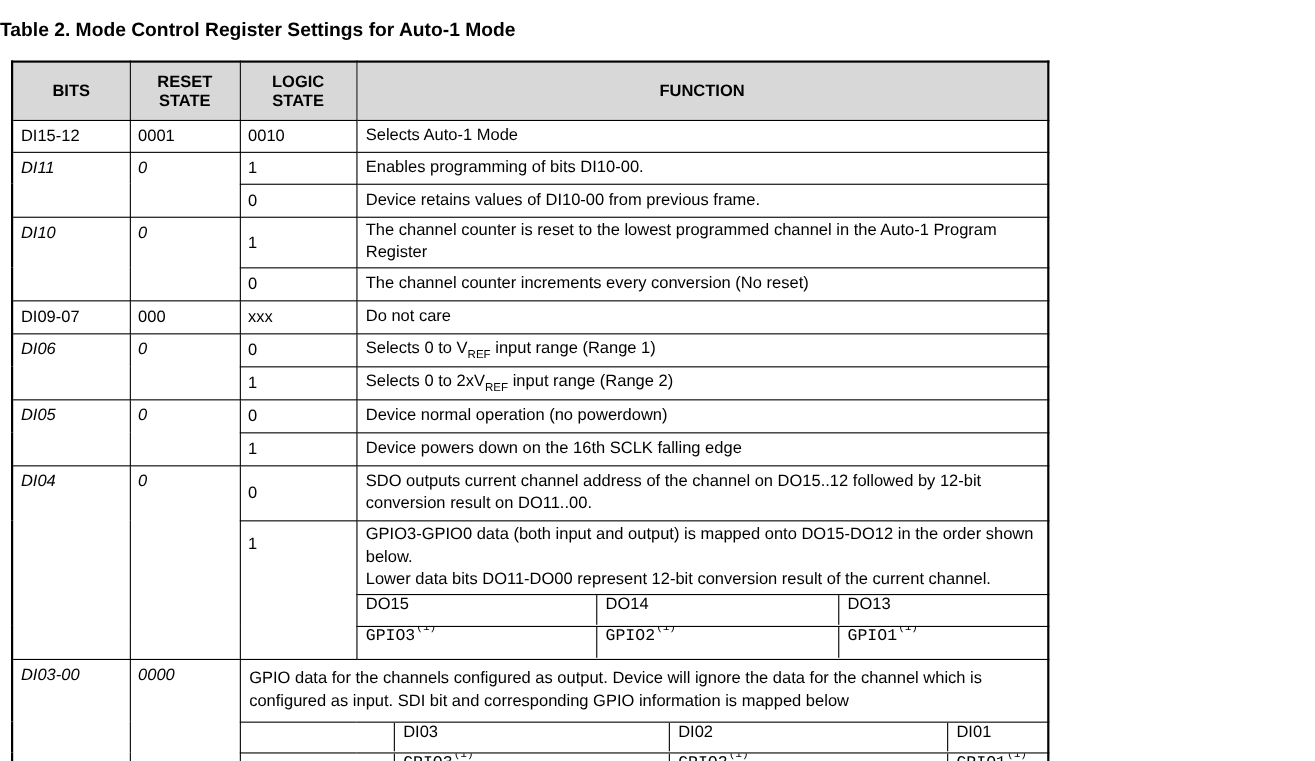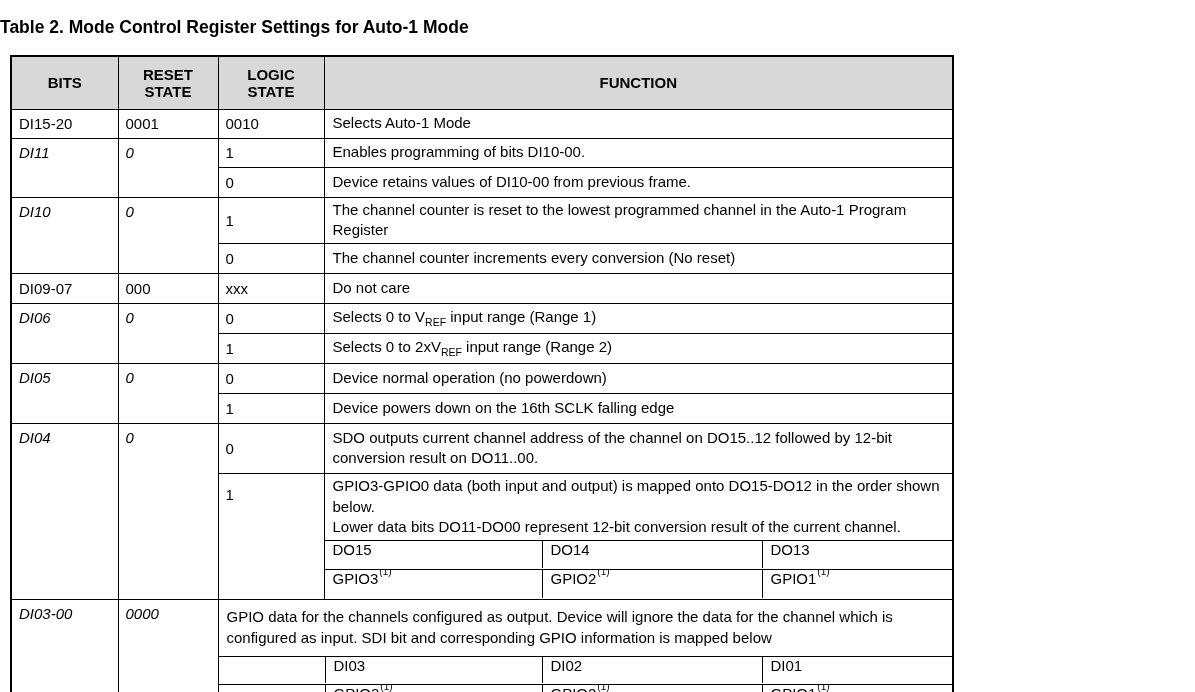--- a/index.html
+++ b/index.html
@@ -36,30 +36,30 @@
     text-align: center;
     line-height: 1.15;
     padding: 2px 6px;
   }
   .thw { display: inline-block; max-width: 70px; }
   td.fn { padding: 2px 8px; line-height: 1.38; margin-top: 28px; }
   td.vtop { vertical-align: top; padding-top: 5px; font-style: italic; }
   td.ltop { vertical-align: top; padding-top: 12px; }
   td.nested { padding: 0; vertical-align: top; }
   .grid4 { display: grid; grid-template-columns: 217px 220px 215px 1fr; }
-  .grid5 { display: grid; grid-template-columns: 106px 217px 220px 215px 1fr; }
+  .grid5 { display: grid; grid-template-columns: 106px 217px 220px 215px 1fr; gap: 33px; }
   .ncell {
     border-left: 1.5px solid #000;
     padding: 0 8px;
     display: flex; align-items: flex-start;
     font-size: 15px;
   }
   .grid4 .ncell:first-child, .grid5 .ncell:first-child { border-left: none; }
   .gh-a { height: 27.5px; }
-  .gh-b { height: 28.5px; }
+  .gh-b { height: 28.5px; font-family: Liberation Mono, monospace; }
   .gh-c { height: 26.5px; }
   sub.sb { font-size: 10.5px; }
   sup.sp { font-size: 10px; position: relative; top: -4px; margin-left: 1px; }
 </style>
 </head>
 <body>
 
 <div class="page-title">Table 2. Mode Control Register Settings for Auto-1 Mode</div>
 
 <table class="mct">
@@ -72,21 +72,21 @@
 
   <tbody>
       <tr style="height:53px">
     <th><span class="thw">BITS</span></th>
     <th><span class="thw">RESET STATE</span></th>
     <th><span class="thw">LOGIC STATE</span></th>
     <th><span>FUNCTION</span></th>
   </tr>
 
   <tr style="height:29px">
-    <td>DI15-20</td>
+    <td>DI15-12</td>
     <td>0001</td>
     <td>0010</td>
     <td class="fn">Selects Auto-1 Mode</td>
   </tr>
 
   <tr style="height:29px">
     <td class="vtop" rowspan="2">DI11</td>
     <td class="vtop" rowspan="2">0</td>
     <td>1</td>
     <td class="fn">Enables programming of bits DI10-00.</td>

